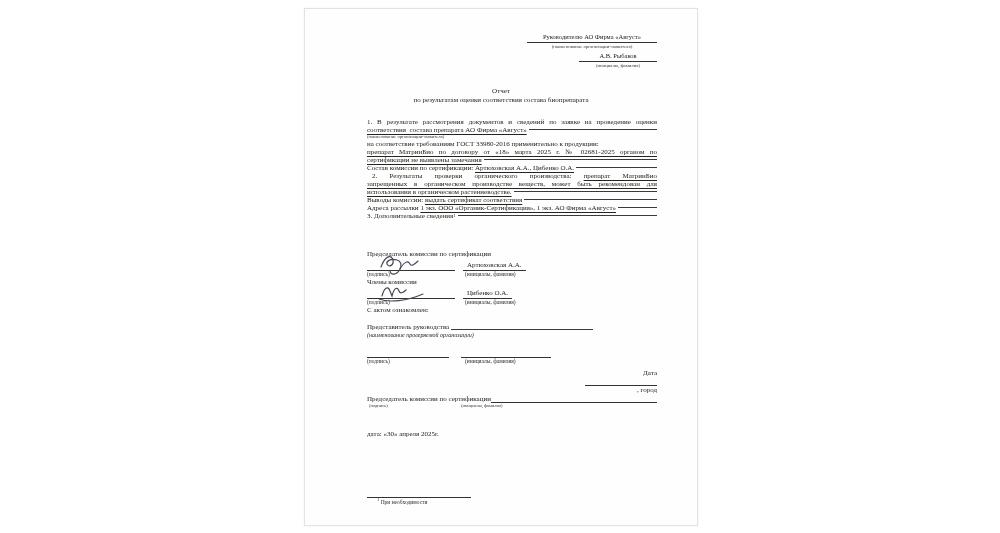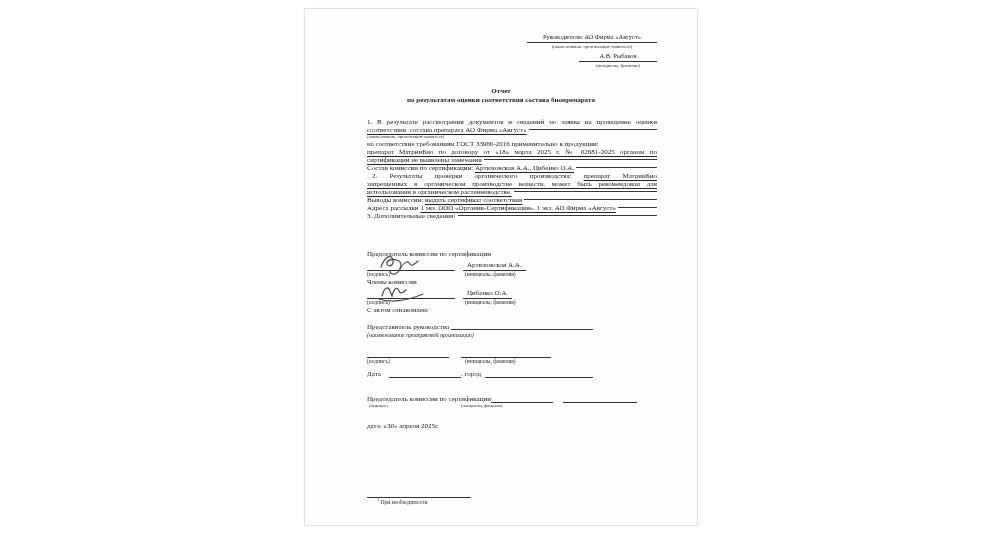--- a/index.html
+++ b/index.html
@@ -14,21 +14,21 @@
     background:#fefefe;border:1px solid #e2e2e2;
     box-shadow:0 0 3px rgba(0,0,0,.05);
   }
   
   .sec-header{position:absolute;top:24px;right:40px;width:130px;font-size:6.5px;line-height:8px;}
   .hdr-line1{border-bottom:1px solid #333;text-align:center;white-space:nowrap;padding-bottom:1px;}
   .hdr-hint{font-size:4.8px;line-height:7px;text-align:center;color:#3a3a3a;}
   .hdr-sign{width:78px;margin-left:auto;border-bottom:1px solid #333;text-align:center;padding-bottom:1px;margin-top:2px;}
   .hdr-hint2{width:78px;margin-left:auto;font-size:4.8px;line-height:7px;text-align:center;color:#3a3a3a;}
   
-  .sec-title{position:absolute;top:78px;left:0;right:0;text-align:center;font-weight:bold;font-size:7px;line-height:9px;}
+  .sec-title{position:absolute;top:78px;left:0;right:0;text-align:center;font-weight:normal;font-size:7px;line-height:9px;}
   
   .sec-body{position:absolute;top:109px;left:62px;width:290px;font-size:7px;line-height:8px;}
   .bline{white-space:pre;}
   .jline{text-align:justify;text-align-last:justify;}
   .fline{display:flex;align-items:center;}
   .fline > span{white-space:pre;}
   .fill{flex:1 1 auto;border-bottom:1px solid #3a3a3a;margin:0 0 1px 2px;min-width:6px;}
   .u{text-decoration:underline;text-underline-offset:1.5px;}
   .mini-hint{font-size:4.6px;line-height:6px;color:#3a3a3a;}
   .ind{text-indent:5px;}
@@ -44,31 +44,31 @@
   
   .sec-rep{position:absolute;top:314px;left:62px;width:290px;font-size:7px;line-height:8px;}
   .rep-line{display:flex;align-items:flex-end;}
   .rep-line .fill{margin-right:64px;}
   .rep-hint{font-style:italic;font-size:6px;line-height:8px;}
   .blank-row{display:flex;margin-top:9px;}
   .blank-a{width:82px;border-bottom:1px solid #333;height:9px;}
   .blank-b{width:90px;border-bottom:1px solid #333;height:9px;margin-left:12px;}
   
   .sec-date{position:absolute;top:360px;left:62px;width:290px;font-size:7px;}
-  .date-row{display:flex;align-items:flex-end;}
+  .date-row{display:flex;align-items:flex-end;flex-direction:column;}
   .date-row .dl1{width:72px;border-bottom:1px solid #333;height:8px;margin-left:8px;}
   .date-row .dl2{width:108px;border-bottom:1px solid #333;height:8px;margin-left:4px;}
   
   .sec-final{position:absolute;top:385px;left:62px;width:302px;font-size:7px;line-height:8px;}
   .fin-row{display:flex;align-items:flex-end;}
   .fin-a{width:62px;border-bottom:1px solid #333;height:8px;}
   .fin-b{width:74px;border-bottom:1px solid #333;height:8px;margin-left:10px;}
   .fin-hints{display:flex;font-size:4.5px;line-height:6px;color:#3a3a3a;}
   .fin-hints span:first-child{width:92px;padding-left:2px;}
-  .fin-date{margin-top:13px;white-space:pre;}
+  .fin-date{margin-top:21px;white-space:pre;}
   
   .sec-foot{position:absolute;top:488px;left:62px;width:290px;}
   .foot-rule{width:104px;border-top:1px solid #333;}
   .foot-text{font-size:5.5px;line-height:8px;color:#2e2e2e;padding-left:10px;}
 </style>
 </head>
 <body>
 
 <div class="canvas">
   <div class="page">

